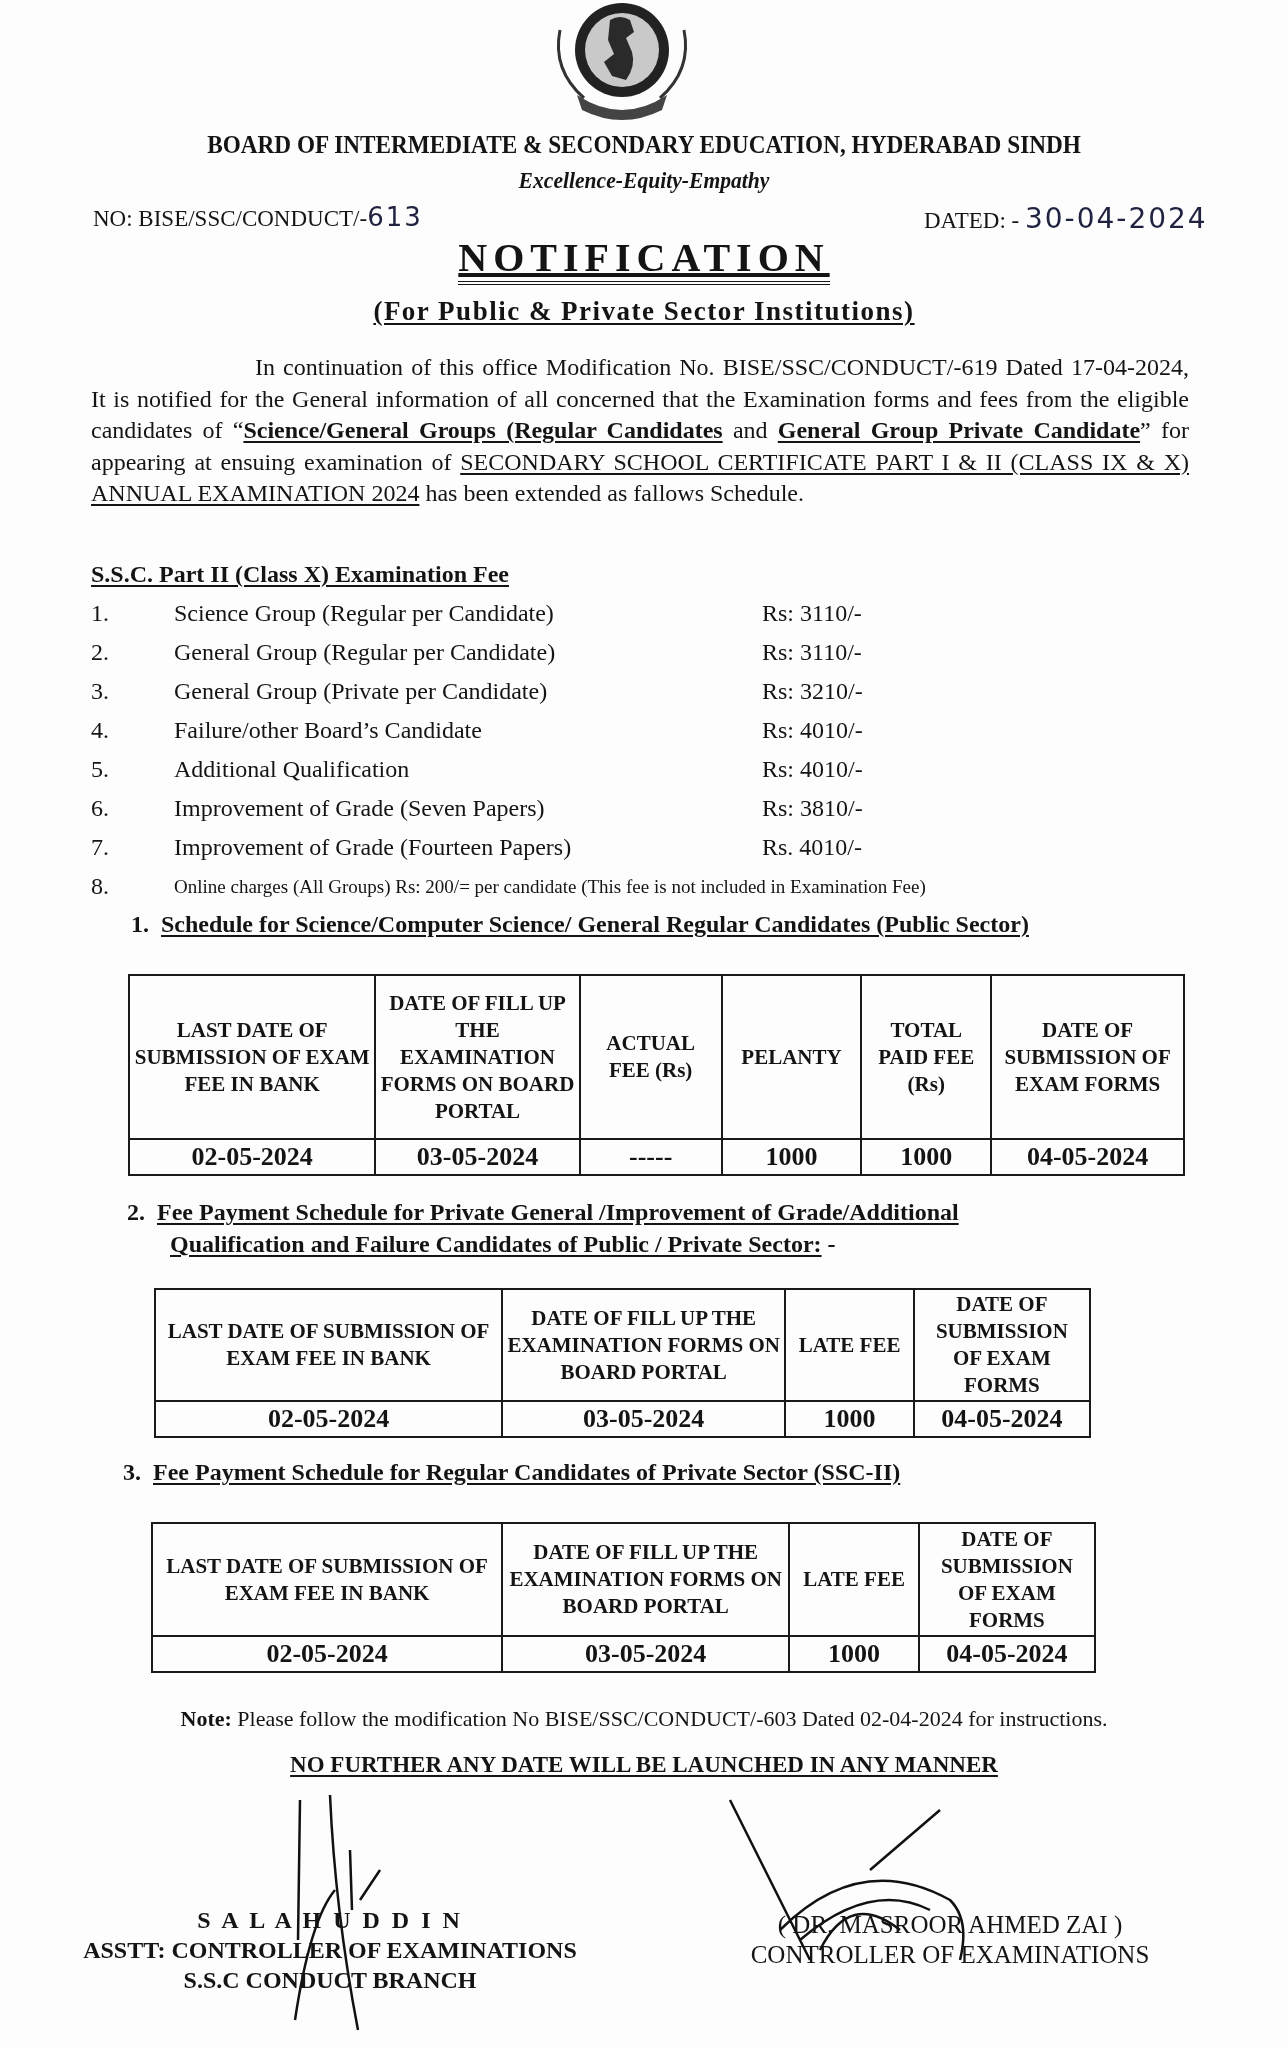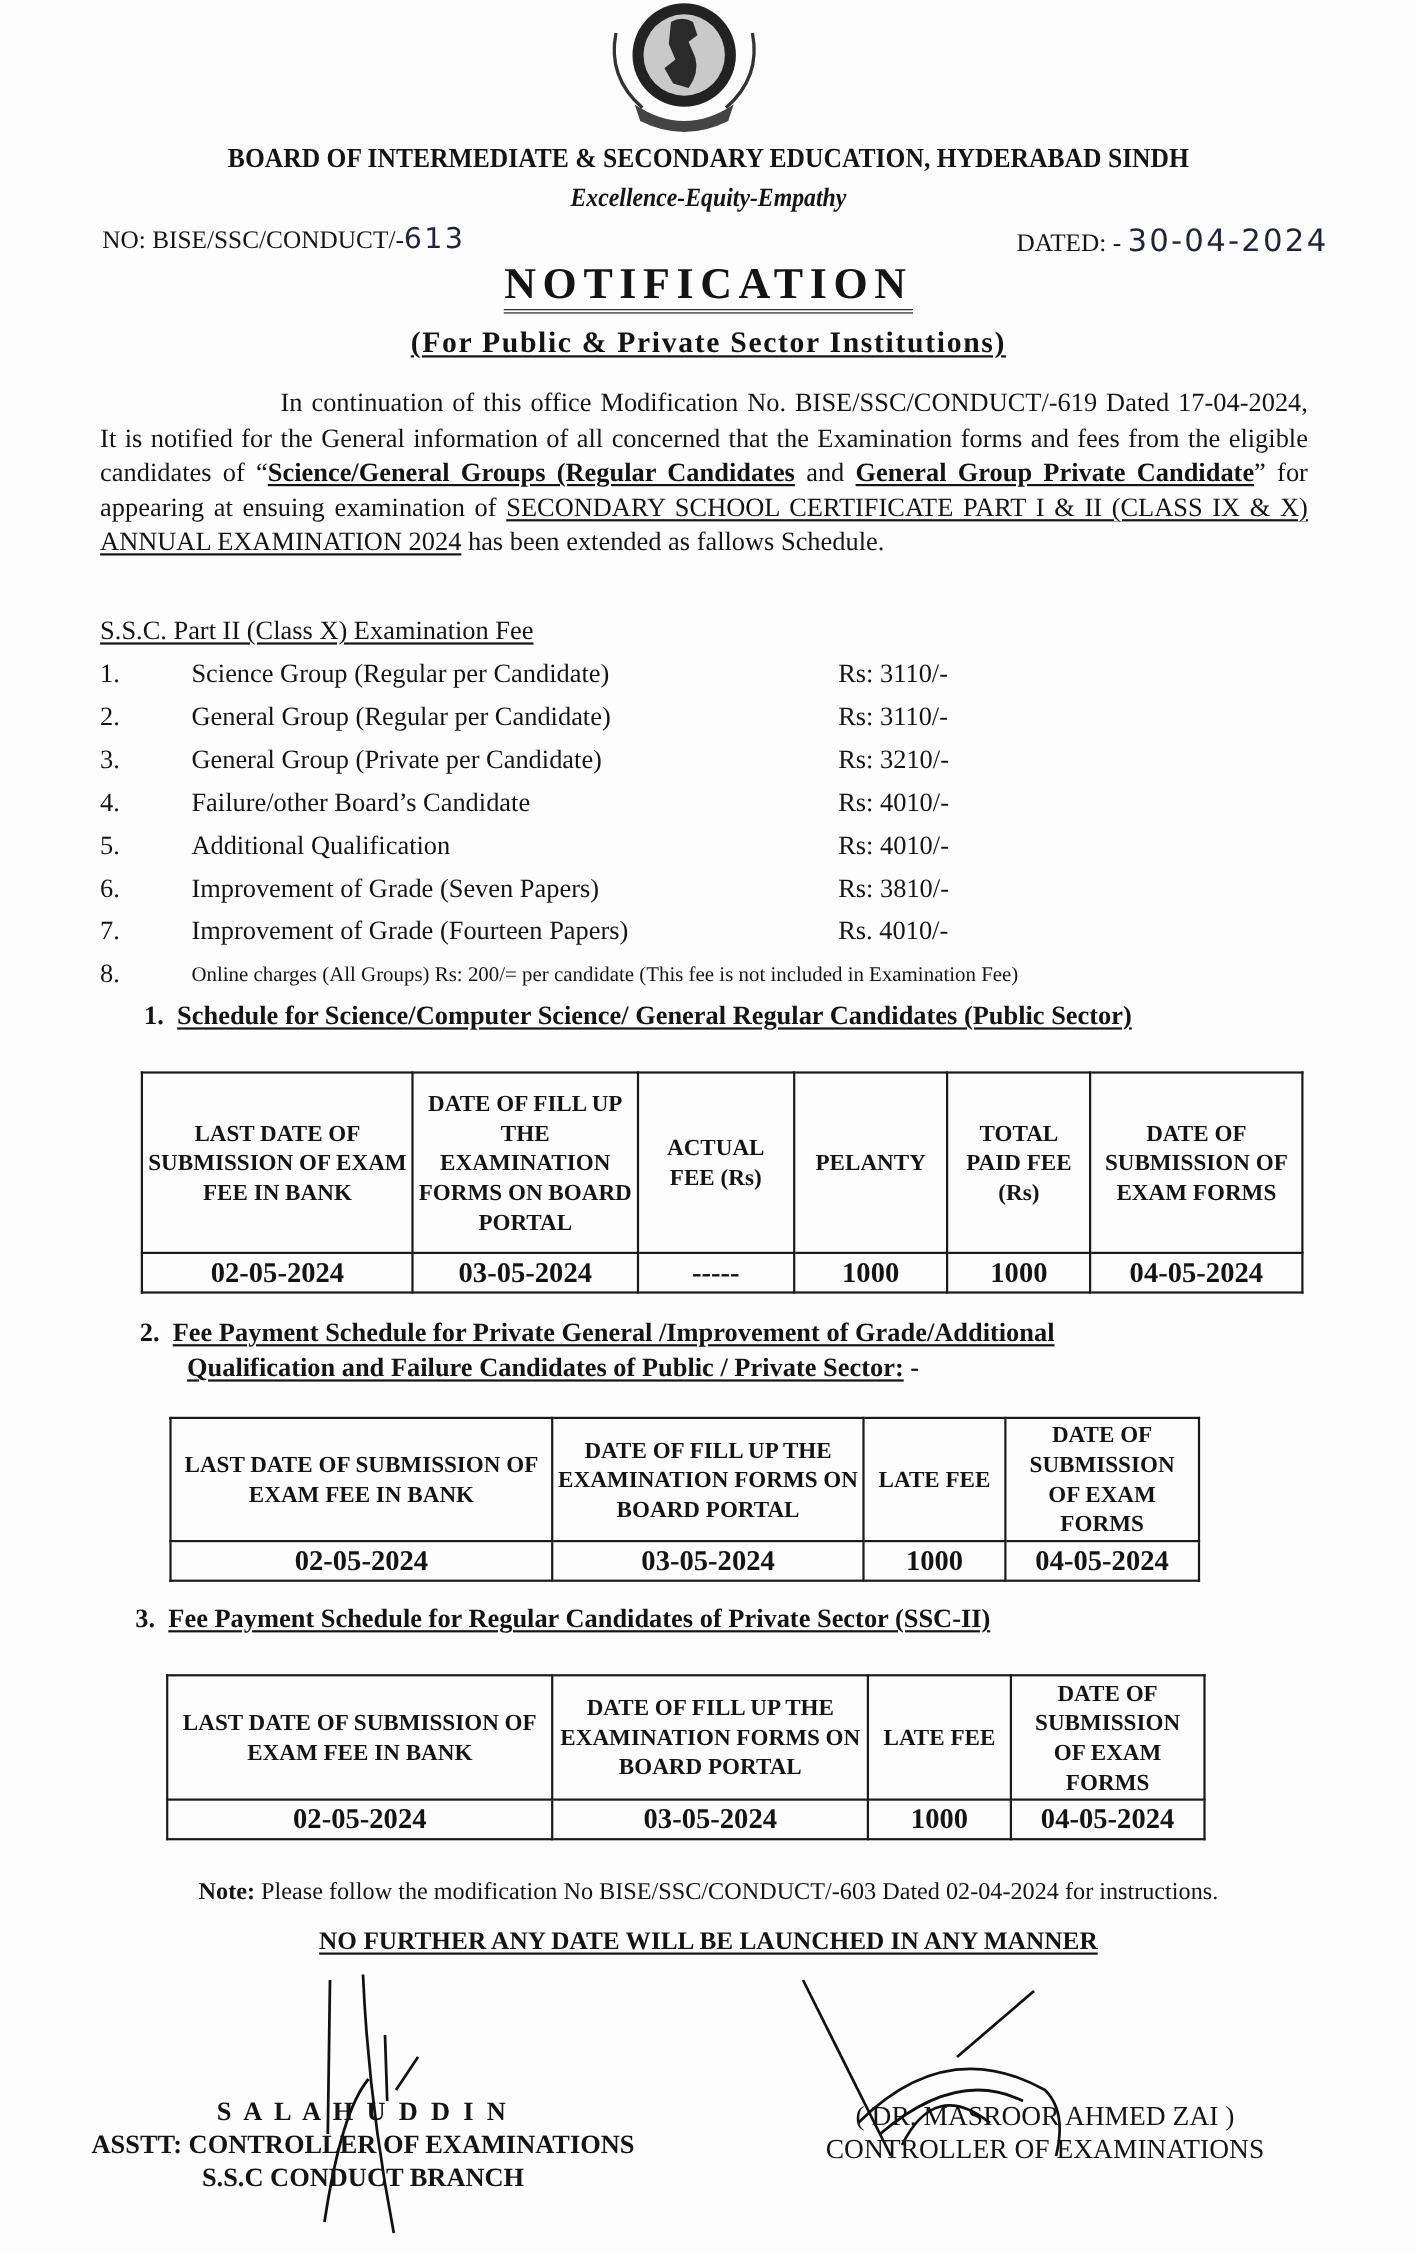--- a/index.html
+++ b/index.html
@@ -8,25 +8,25 @@
   .abs { position:absolute; }
   .b { font-weight:bold; }
   .u { text-decoration:underline; text-decoration-thickness:2px; text-underline-offset:3px; }
   .hand { font-family:"DejaVu Sans", sans-serif; color:#1f2340; font-weight:normal; letter-spacing:2px; }
   .logo { left:522px; top:0; width:200px; height:120px; }
   .board { left:0; width:1288px; top:131px; text-align:center; font-size:25px; font-weight:bold; transform:scaleX(0.93); }
   .tag { left:0; width:1288px; top:167px; text-align:center; font-size:24px; font-style:italic; font-weight:bold; transform:scaleX(0.9); }
   .ref { left:93px; top:202px; font-size:23px; }
   .dated { left:924px; top:202px; font-size:23px; }
   .notif { left:0; width:1288px; top:234px; text-align:center; font-size:40px; font-weight:bold; letter-spacing:6px; }
-  .notif span { border-bottom:4px double #141414; padding-bottom:1px; }
+  .notif span { border-bottom:4px double #141414; padding-bottom:1px;text-decoration:underline; }
   .sub { left:0; width:1288px; top:296px; text-align:center; font-size:27px; font-weight:bold; letter-spacing:1.5px; }
   .para { left:91px; top:352px; width:1098px; font-size:24px; line-height:31.5px; text-align:justify; transform-origin:left top; }
   .para .indent { display:inline-block; width:164px; }
-  .feehead { left:91px; top:561px; font-size:24px; font-weight:normal; }
+  .feehead { left:91px; top:561px; font-size:24px; font-weight:bold; }
   .fee-row { position:absolute; left:91px; font-size:24px; width:1100px; height:34px; }
   .fee-num { position:absolute; left:0; }
   .fee-label { position:absolute; left:83px; }
   .fee-amt { position:absolute; left:671px; }
   .fee8 { font-size:19px; font-weight:normal; }
   .sechead { font-size:24px; font-weight:bold; }
   table.sched { position:absolute; border-collapse:collapse; font-weight:bold; }
   table.sched th, table.sched td { border:2px solid #1a1a1a; text-align:center; vertical-align:middle; padding:0 4px; }
   table.sched th { font-size:21px; line-height:27px;border-radius:32px; }
   table.sched td { font-size:26px; height:34px;text-align:center; }

